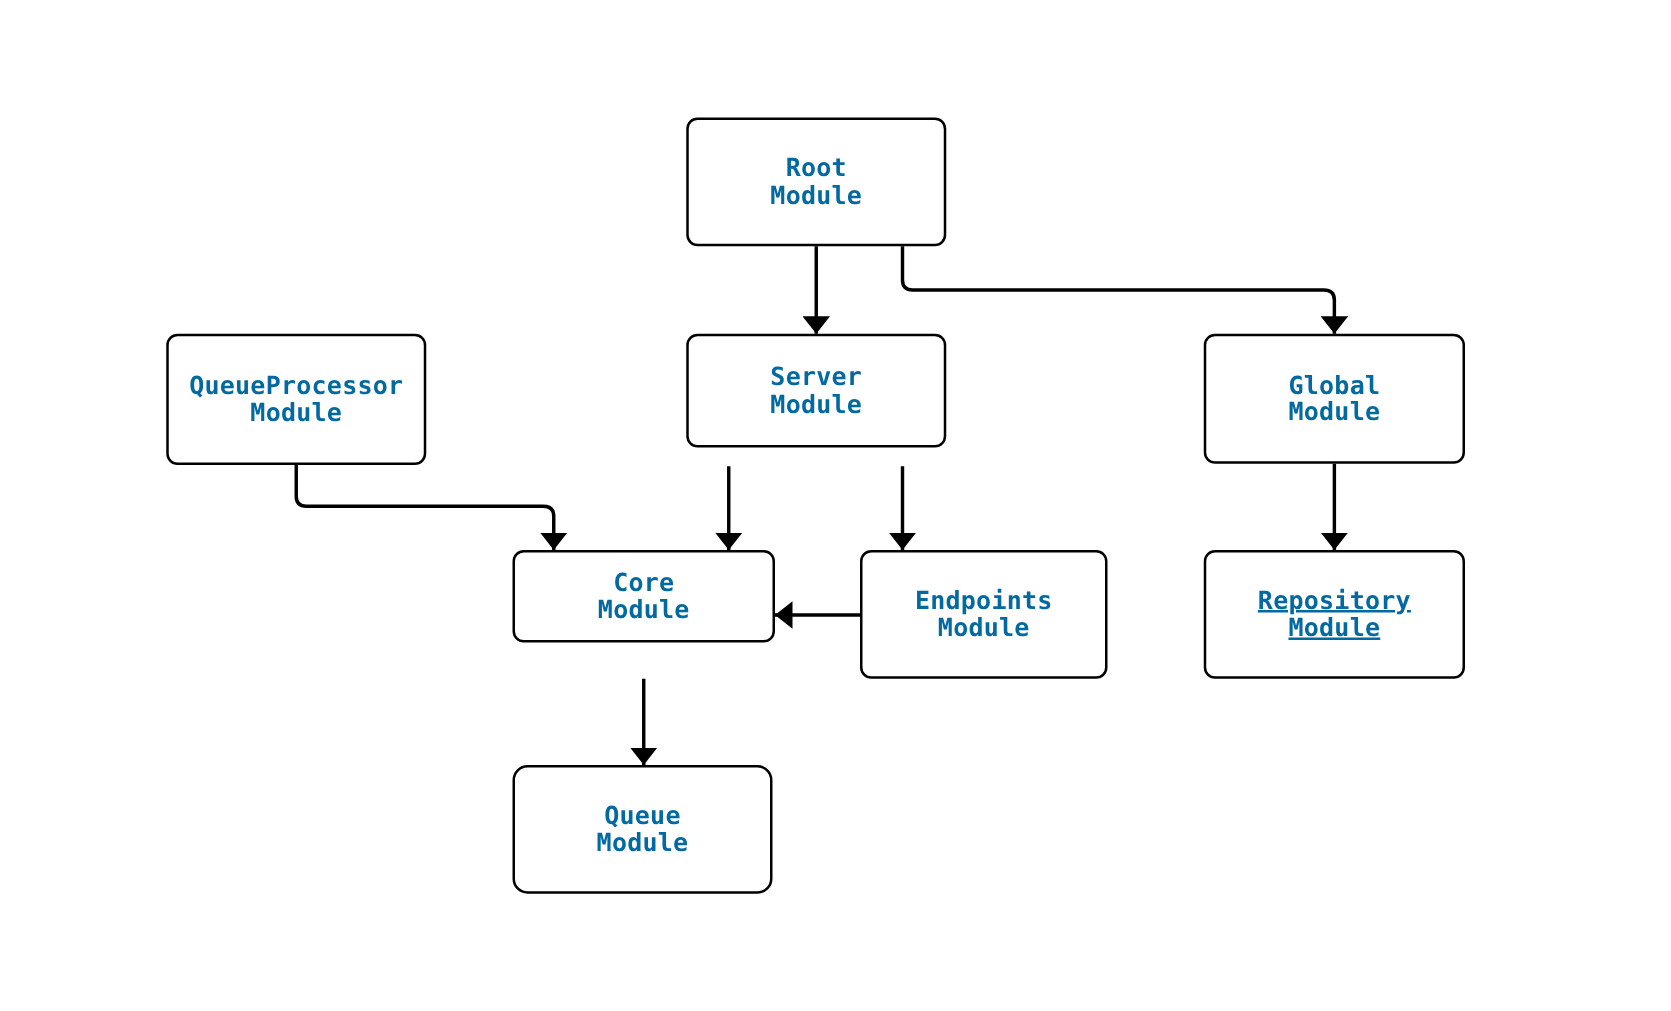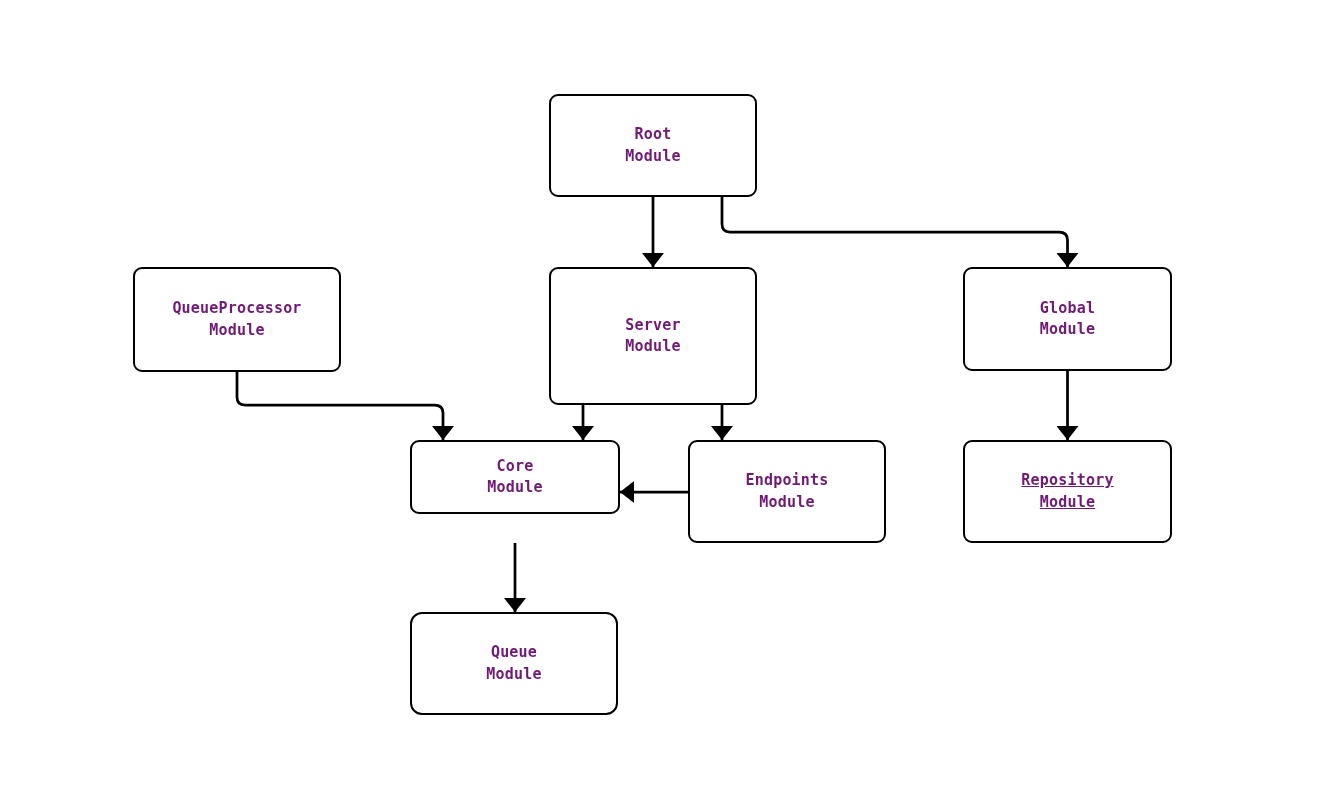--- a/index.html
+++ b/index.html
@@ -24,30 +24,30 @@
     position: absolute;
     box-sizing: border-box;
     background: #ffffff;
     border: 2.75px solid #000000;
     border-radius: 9px;
     display: flex;
     align-items: center;
     justify-content: center;
     text-align: center;
     font-weight: bold;
-    font-size: 15px;
+    font-size: 20px;
     line-height: 21.5px;
-    color: #701a75;
+    color: #0369a1;
     white-space: pre-line;
     letter-spacing: 0.2px;
   }
   
   #node-root          { left: 549px; top:  94px; width: 208px; height: 103px; }
   #node-queueprocessor{ left: 133px; top: 267px; width: 208px; height: 105px; }
-  #node-server        { left: 549px; top: 267px; width: 208px; height: 138px; }
+  #node-server        { left: 549px; top: 267px; width: 208px; height: 91px; }
   #node-global        { left: 963px; top: 267px; width: 209px; height: 104px; }
   #node-core          { left: 410px; top: 440px; width: 210px; height: 74px; }
   #node-endpoints     { left: 688px; top: 440px; width: 198px; height: 103px; }
   #node-repository    { left: 963px; top: 440px; width: 209px; height: 103px; text-decoration: underline; }
   #node-queue         { left: 410px; top: 612px; width: 208px; height: 103px; border-radius: 12px; }
   .edge {
     fill: none;
     stroke: #000000;
     stroke-width: 2.75px;
   }

